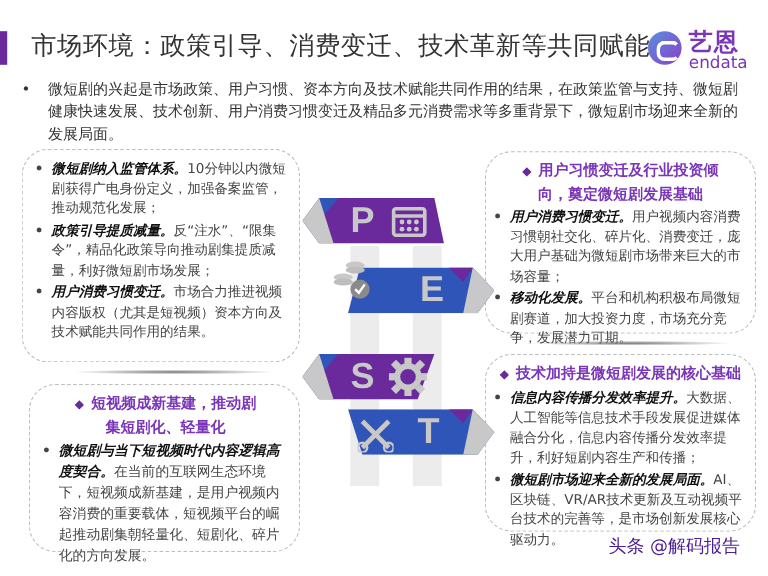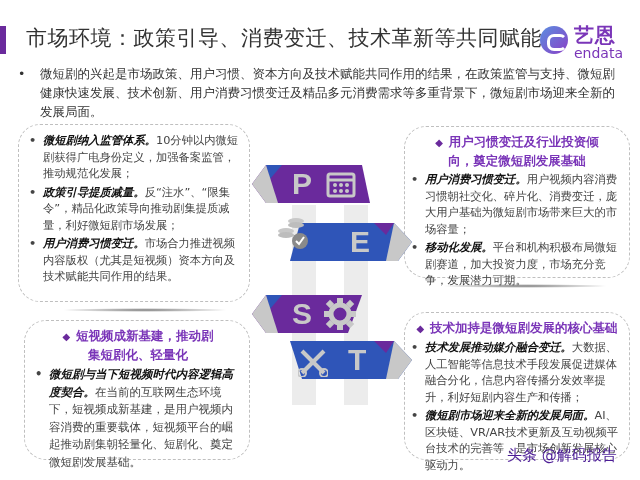--- a/index.html
+++ b/index.html
@@ -16,21 +16,21 @@
   .intro p{margin:0 0 0 22px;}
   .card{position:absolute;border:1.3px dashed #bfbfbf;border-radius:22px;background:#fff;box-sizing:border-box;}
   .card-head{color:#7a35b8;font-weight:bold;font-size:12.5px;line-height:18px;text-align:center;}
   .card-head .dia{color:#6a2a9c;font-size:10px;margin-right:6px;}
   .item{position:relative;font-size:11.3px;line-height:16.5px;color:#444;margin-top:2px;padding-left:14px;}
   .item .b{position:absolute;left:0;top:0;font-weight:bold;}
   .item strong{color:#111;font-style:italic;}
   .card-lt{left:18px;top:124px;width:232px;height:178px;padding:6px 8px 0 10px;}
   .card-lb{left:24px;top:320px;width:226px;height:140px;padding:6px 8px 0 10px;}
   .card-rt{left:404px;top:126px;width:226px;height:152px;padding:6px 6px 0 6px;}
-  .card-rb{left:404px;top:312px;width:226px;height:148px;padding:6px 6px 0 6px;}
+  .card-rb{left:404px;top:295px;width:226px;height:148px;padding:6px 6px 0 6px;}
   .pest{position:absolute;left:252px;top:165px;width:160px;height:250px;}
   .bgbar{position:absolute;background:#ececec;}
   .band{position:absolute;height:38px;}
   .band .letter{position:absolute;color:#c8c8c8;font-weight:bold;font-size:30px;font-family:"Liberation Sans",sans-serif;top:2px;}
   .wm{position:absolute;left:507px;top:446px;font-size:15px;color:#4c1d95;white-space:nowrap;}
   .shadow{position:absolute;height:4px;border-radius:50%;background:radial-gradient(ellipse at center,#777 0%,rgba(255,255,255,0) 70%);}
 </style>
 </head>
 <body>
 
@@ -52,37 +52,37 @@
   <div class="item"><span class="b">•</span><strong>微短剧纳入监管体系。</strong><span>10分钟以内微短剧获得广电身份定义，加强备案监管，推动规范化发展；</span></div>
   <div class="item"><span class="b">•</span><strong>政策引导提质减量。</strong><span>反“注水”、“限集令”，精品化政策导向推动剧集提质减量，利好微短剧市场发展；</span></div>
   <div class="item"><span class="b">•</span><strong>用户消费习惯变迁。</strong><span>市场合力推进视频内容版权（尤其是短视频）资本方向及技术赋能共同作用的结果。</span></div>
 </div>
 <div class="shadow" style="left:60px;top:308px;width:170px;"></div>
 
 <div class="card card-lb">
   <div class="card-head" style="padding:0 26px;">
     <span class="dia">◆</span><span>短视频成新基建，推动剧集短剧化、轻量化</span>
   </div>
-  <div class="item" style="font-size:11.5px;line-height:17.5px;"><span class="b">•</span><strong>微短剧与当下短视频时代内容逻辑高度契合。</strong><span>在当前的互联网生态环境下，短视频成新基建，是用户视频内容消费的重要载体，短视频平台的崛起推动剧集朝轻量化、短剧化、奠定微短剧发展基础。</span></div>
+  <div class="item" style="font-size:11.5px;line-height:17.5px;"><span class="b">•</span><strong>微短剧与当下短视频时代内容逻辑高度契合。</strong><span>在当前的互联网生态环境下，短视频成新基建，是用户视频内容消费的重要载体，短视频平台的崛起推动剧集朝轻量化、短剧化、碎片化的方向发展。</span></div>
 </div>
 
 <div class="card card-rt">
   <div class="card-head" style="padding:0 20px;">
     <span class="dia">◆</span><span>用户习惯变迁及行业投资倾向，奠定微短剧发展基础</span>
   </div>
   <div class="item"><span class="b">•</span><strong>用户消费习惯变迁。</strong><span>用户视频内容消费习惯朝社交化、碎片化、消费变迁，庞大用户基础为微短剧市场带来巨大的市场容量；</span></div>
   <div class="item"><span class="b">•</span><strong>移动化发展。</strong><span>平台和机构积极布局微短剧赛道，加大投资力度，市场充分竞争，发展潜力可期。</span></div>
 </div>
 <div class="shadow" style="left:440px;top:284px;width:170px;"></div>
 
 <div class="card card-rb">
   <div class="card-head">
     <span class="dia">◆</span><span>技术加持是微短剧发展的核心基础</span>
   </div>
-  <div class="item"><span class="b">•</span><strong>技术发展推动媒介融合变迁。</strong><span>大数据、人工智能等信息技术手段发展促进媒体融合分化，信息内容传播分发效率提升，利好短剧内容生产和传播；</span></div>
+  <div class="item"><span class="b">•</span><strong>信息内容传播分发效率提升。</strong><span>大数据、人工智能等信息技术手段发展促进媒体融合分化，信息内容传播分发效率提升，利好短剧内容生产和传播；</span></div>
   <div class="item"><span class="b">•</span><strong>微短剧市场迎来全新的发展局面。</strong><span>AI、区块链、VR/AR技术更新及互动视频平台技术的完善等，是市场创新发展核心驱动力。</span></div>
 </div>
 
 <div class="pest">
   <div class="bgbar" style="left:40px;top:40px;width:24px;height:200px;"></div>
   <div class="bgbar" style="left:92px;top:40px;width:24px;height:200px;"></div>
 
   <div class="band" style="left:0;top:0;width:120px;">
     <svg width="120" height="38" style="position:absolute;left:0;top:0">
       <polygon points="0,19 14,0 110,0 118,38 14,38" fill="#6a2a9c"></polygon>

